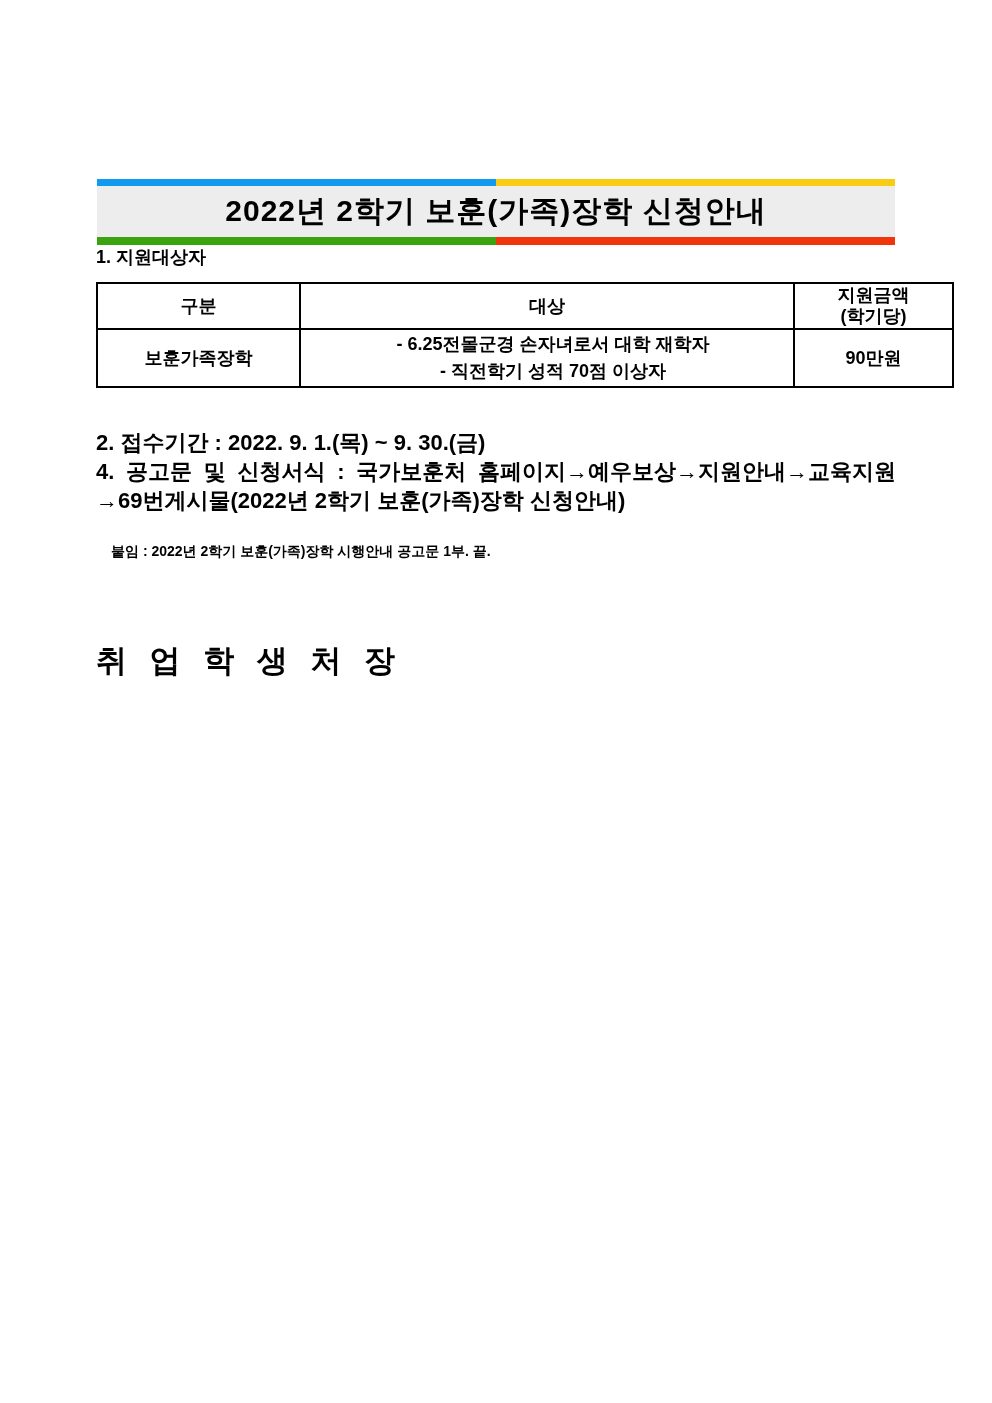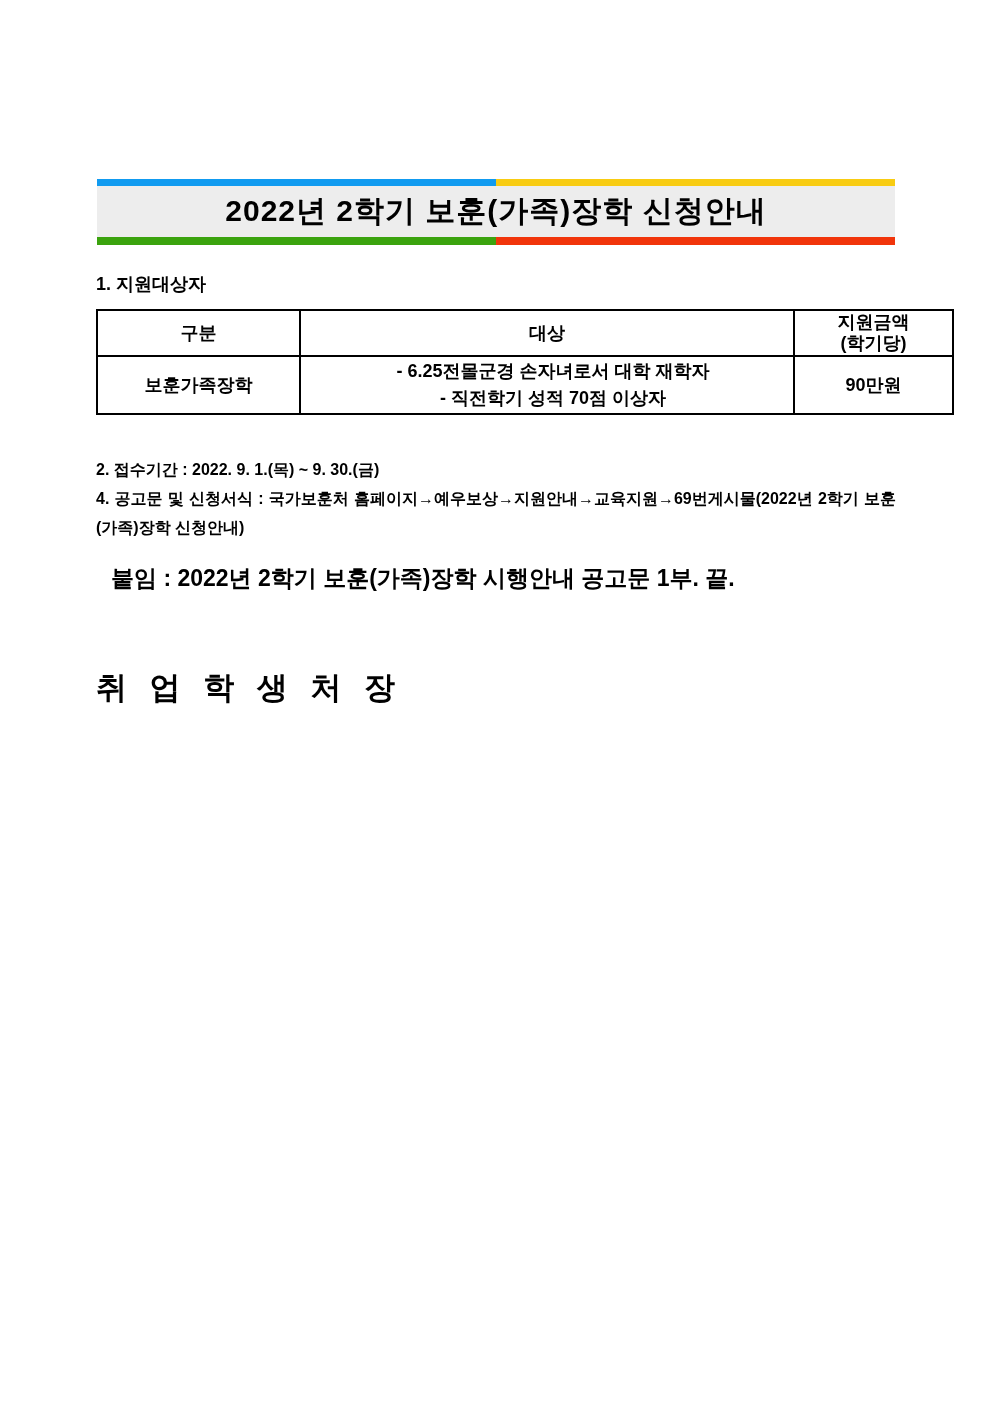--- a/index.html
+++ b/index.html
@@ -39,21 +39,20 @@
 
   .intro {
     margin-top: 38px;
     font-size: 18px;
     line-height: 27px;
     text-align: justify;
     text-indent: 17px;
   }
 
   .section-heading {
-    margin-top: 27px;
     font-size: 18px;
     line-height: 24px;
   }
 
   
   table.support-table {
     margin-top: 13px;
     border-collapse: collapse;
     width: 796px;
     table-layout: fixed;
@@ -73,28 +72,28 @@
   .support-table tbody td { height: 58px; }
   .td-target {
     text-align: left;
     padding-left: 12px !important;
     line-height: 27px;
   }
 
   
   .items {
     margin-top: 40px;
-    font-size: 16px;
+    font-size: 22px;
     line-height: 29px;
     text-align: justify;
   }
 
   .attachment {
     margin-top: 22px;
-    font-size: 23px;
+    font-size: 14px;
     line-height: 28px;
     text-indent: 15px;
   }
 
   
   .signature {
     margin-top: 75px;
     text-align: left;
     font-size: 31px;
     letter-spacing: 7px;

